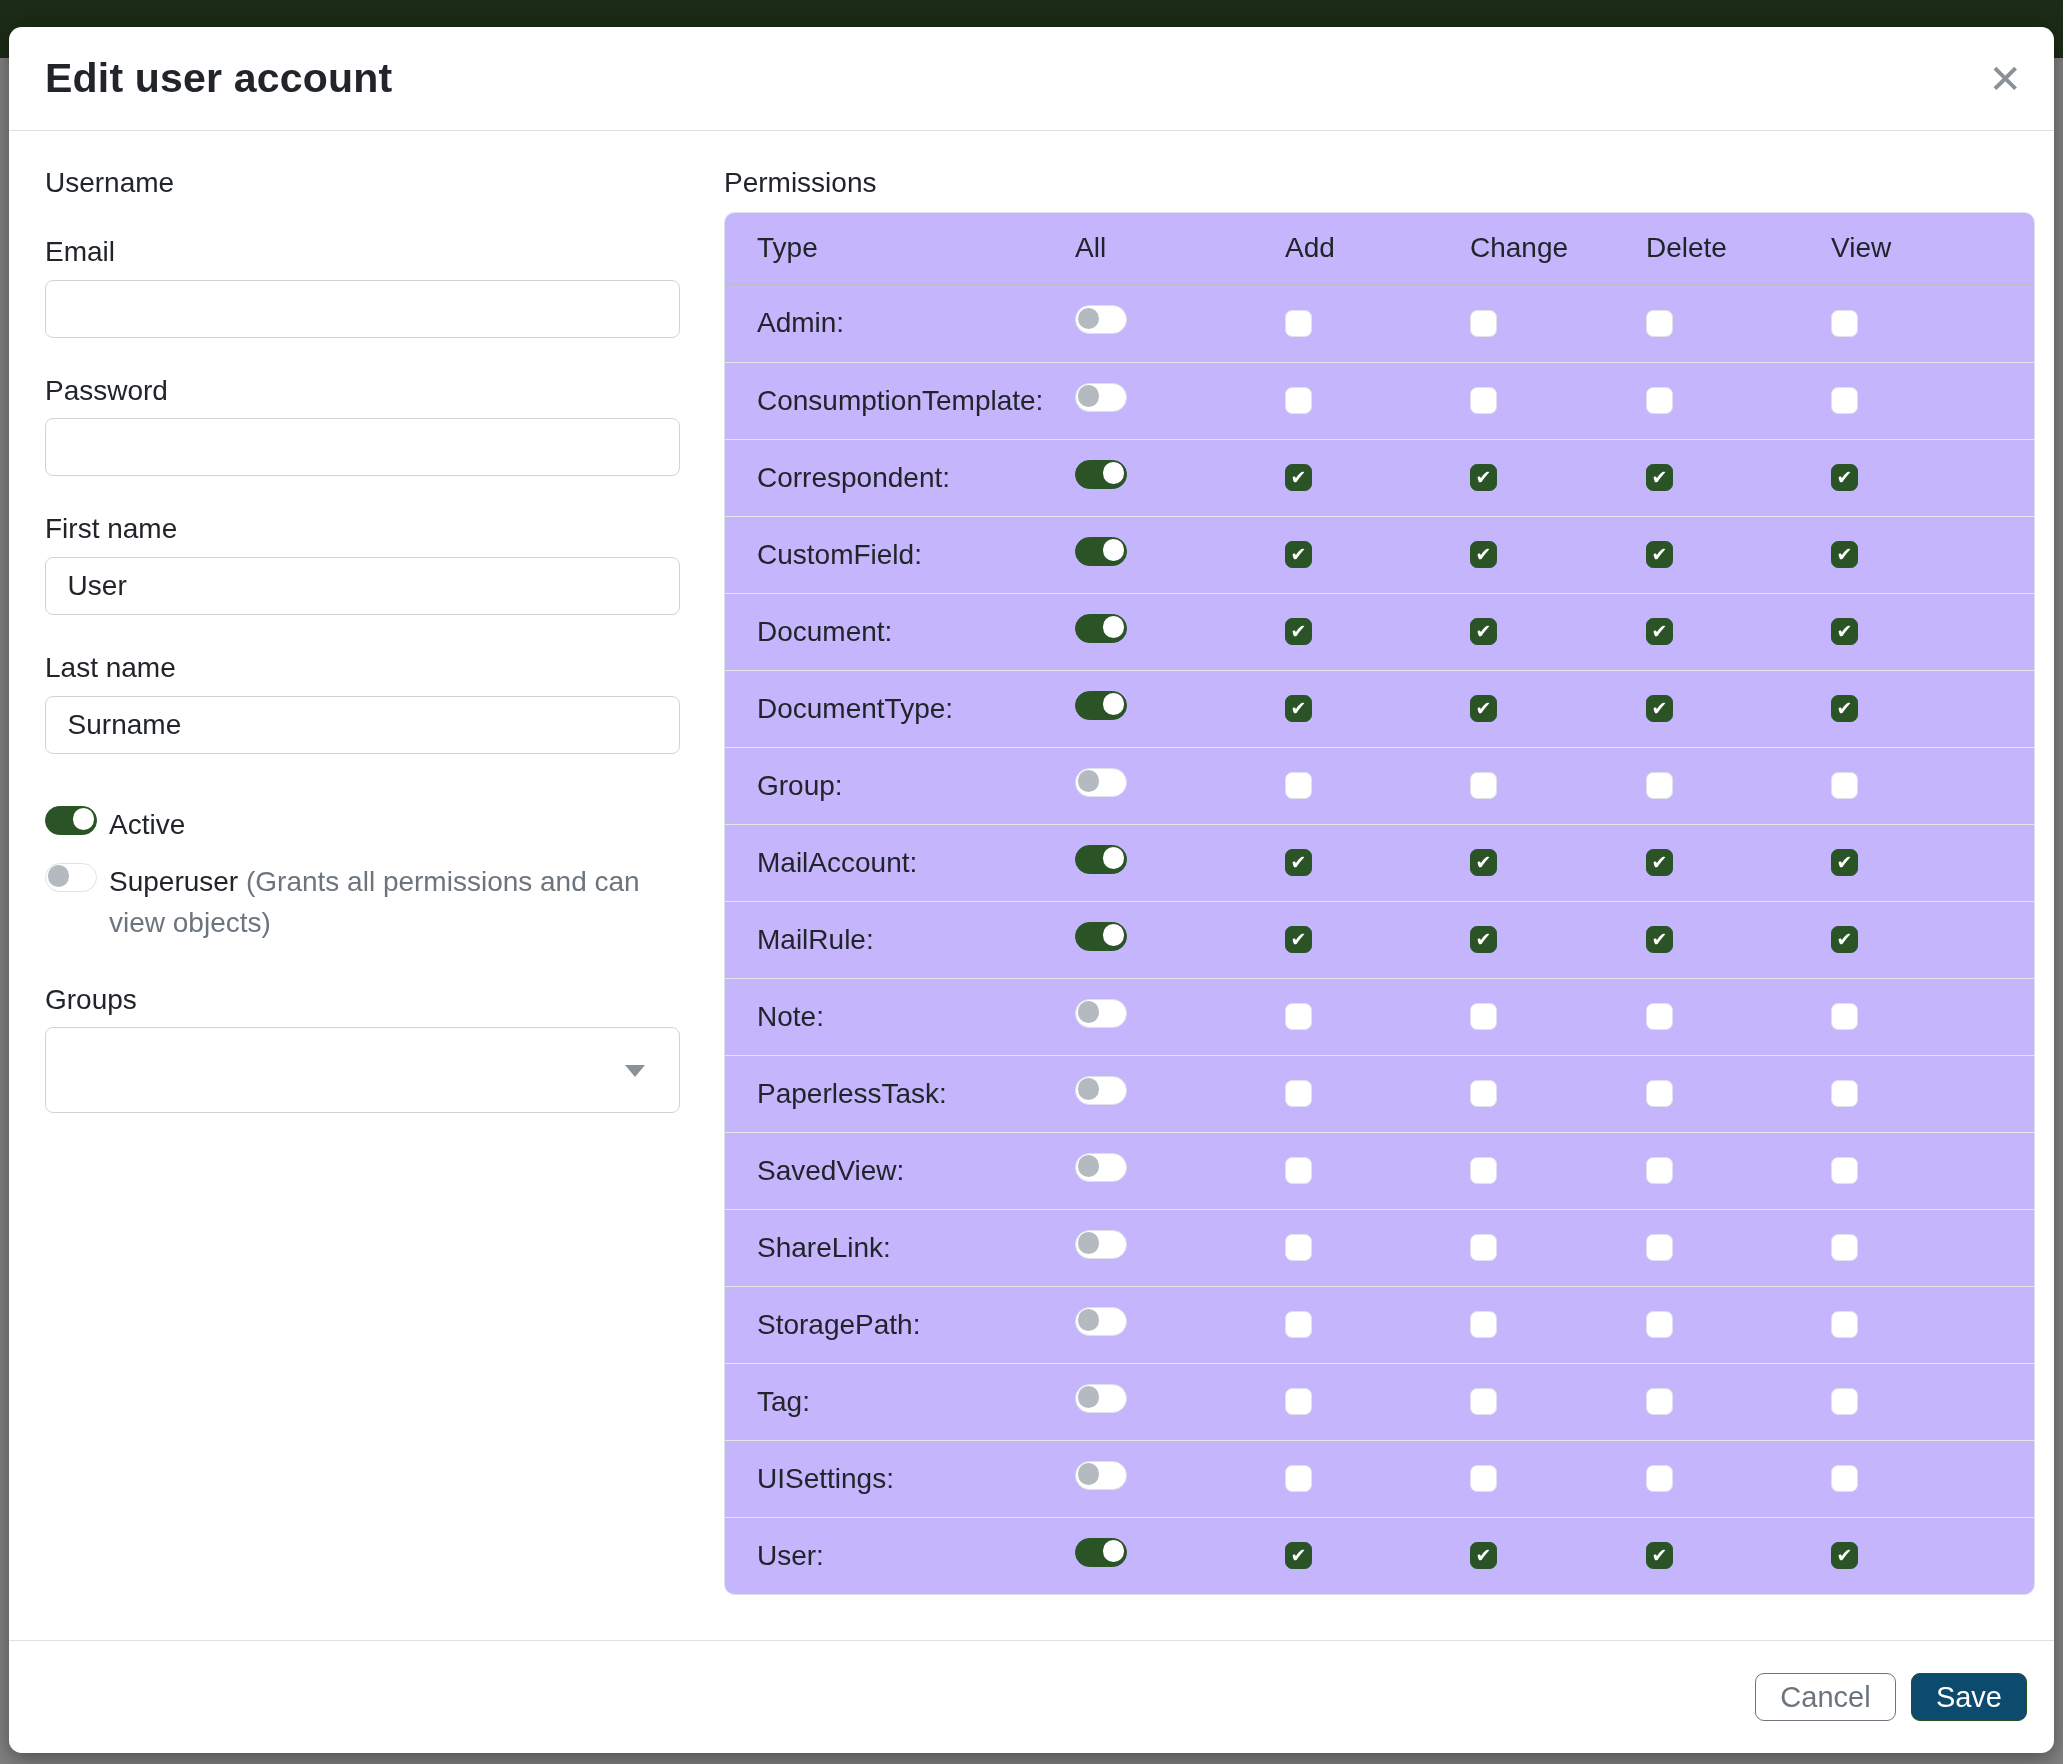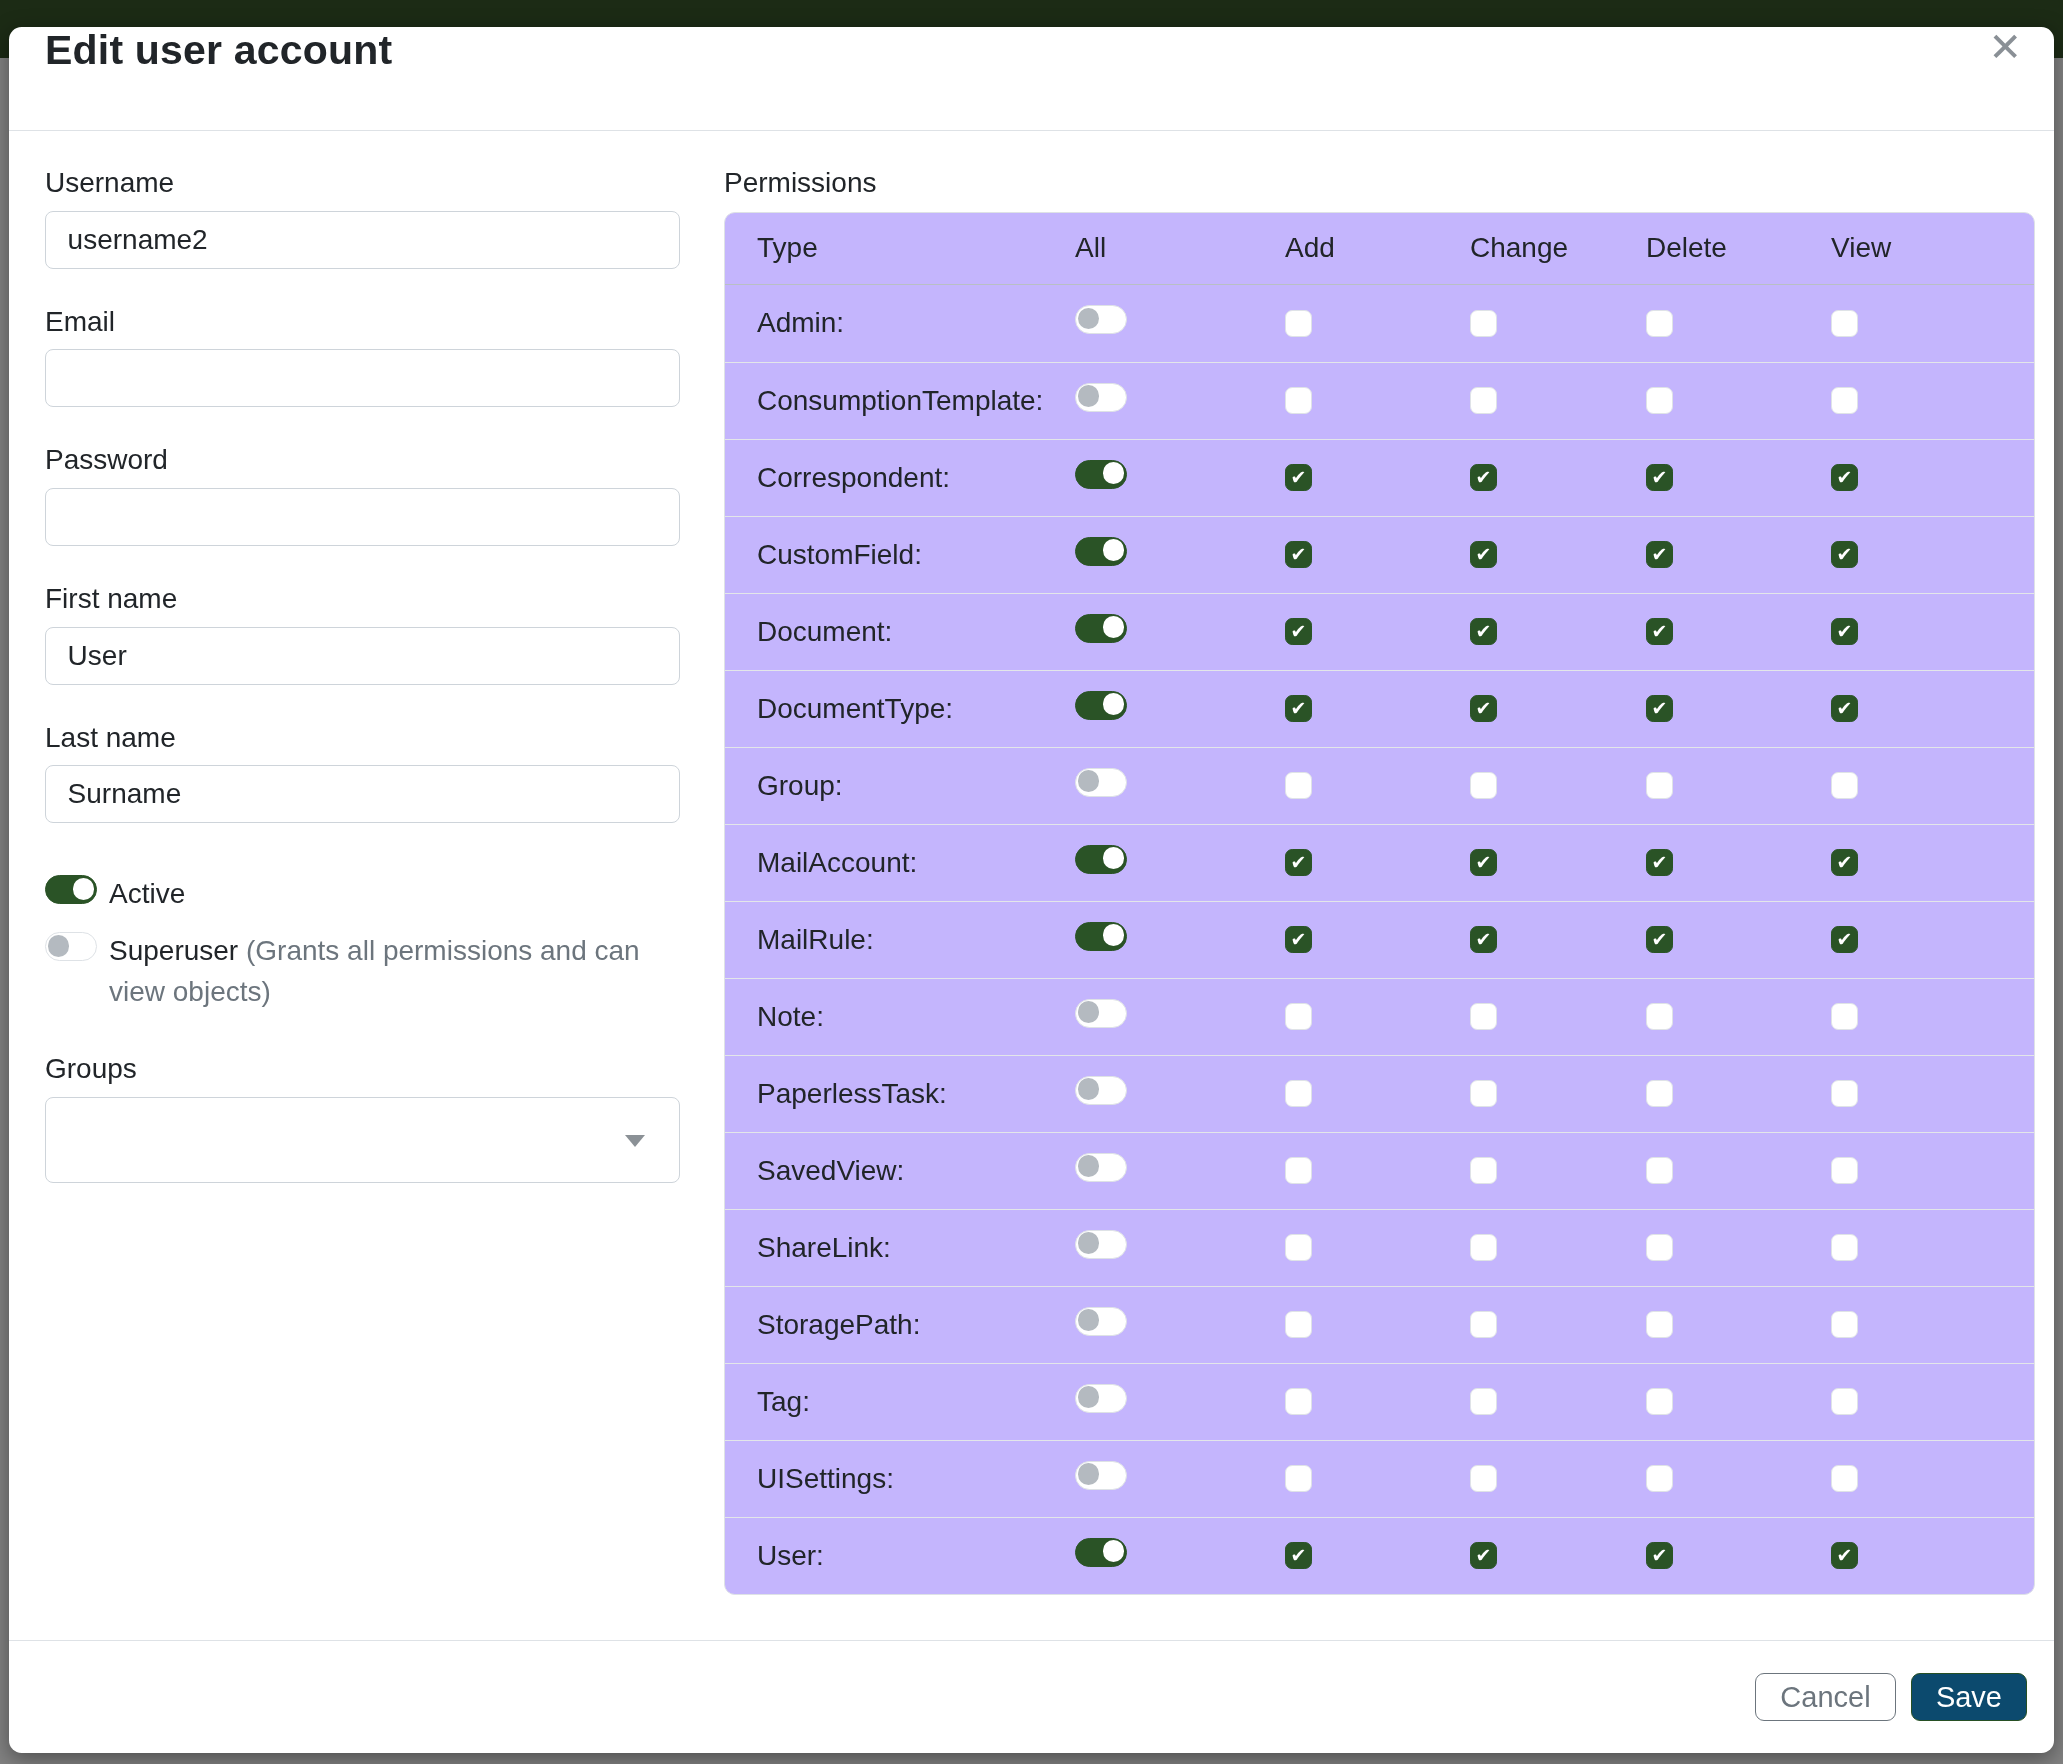--- a/index.html
+++ b/index.html
@@ -12,21 +12,21 @@
   }
   .topbar { position: absolute; top: 0; left: 0; width: 2063px; height: 58px; background: #1c2b15; }
 
   .modal {
     position: absolute; left: 9px; top: 27px; width: 2045px; height: 1726px;
     background: #ffffff; border-radius: 12.6px;
     box-shadow: 0 5.4px 21.6px rgba(0,0,0,.4);
     display: flex; flex-direction: column; overflow: hidden;
   }
   .modal-header {
-    flex: 0 0 104px; display: flex; align-items: flex-start; justify-content: space-between;
+    flex: 0 0 104px; display: flex; align-items: center; justify-content: space-between;
     padding: 0 32px 0 36px; border-bottom: 1.8px solid #dee2e6;
   }
   .modal-title { font-size: 41px; font-weight: 600; letter-spacing: 0.2px; }
   .close-btn {
     background: none; border: none; cursor: pointer;
     font-size: 40px; font-weight: 400; color: #8a9096; line-height: 1;
   }
 
   .modal-body { flex: 1 1 auto; display: flex; padding: 36px 27px 0 27px; }
   .left-col { width: 635px; margin-left: 9px; flex: 0 0 auto; }
@@ -113,21 +113,20 @@
     <h2 class="modal-title">Edit user account</h2>
     <button class="close-btn">✕</button>
   </div>
 
   <div class="modal-body">
 
     <div class="left-col">
 
       <div class="field">
         <label class="field-label">Username</label>
-        <input class="text-input" type="text" value="username2" style="">
       </div>
 
       <div class="field">
         <label class="field-label">Email</label>
         <input class="text-input" type="text" style="">
       </div>
 
       <div class="field">
         <label class="field-label">Password</label>
         <input class="text-input" type="password" style="">

